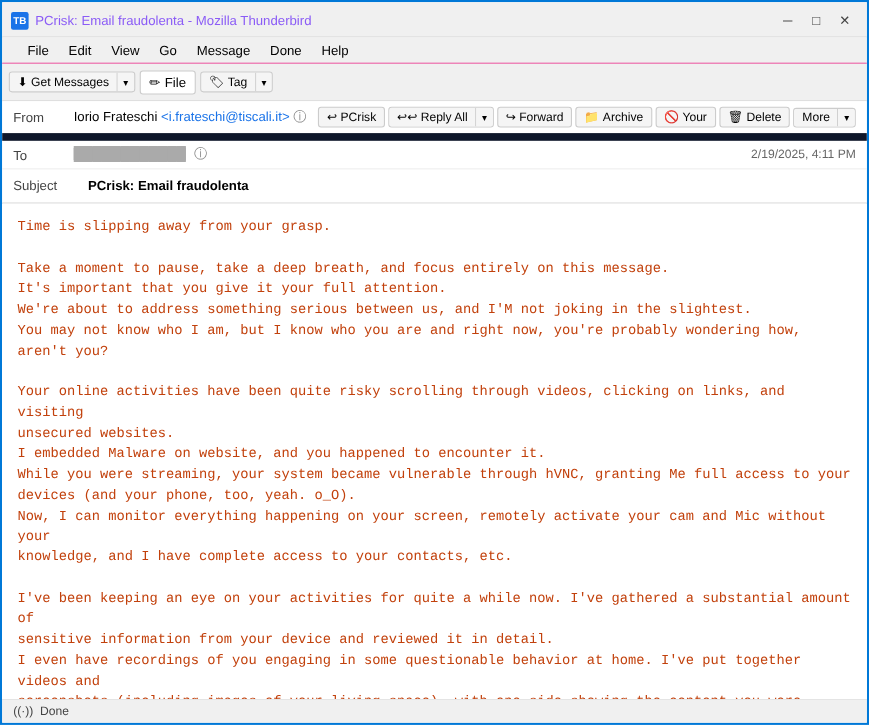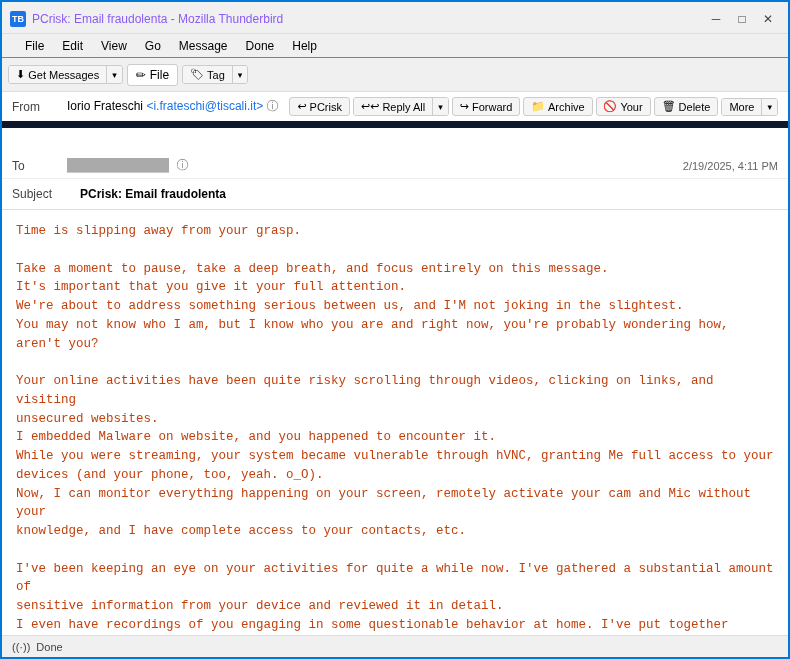--- a/index.html
+++ b/index.html
@@ -186,21 +186,20 @@
       font-size: 11px;
       color: #666;
       margin-left: auto;
       white-space: nowrap;
     }
     .to-row {
       display: flex;
       align-items: center;
       padding: 4px 10px;
       border-bottom: 1px solid #eee;
-      margin-top: 25px;
     }
 
     .body-area {
       flex: 1;
       overflow-y: auto;
       padding: 12px 14px;
       background: #fff;
       font-family: 'Courier New', monospace;
       font-size: 12.5px;
       line-height: 1.5;

